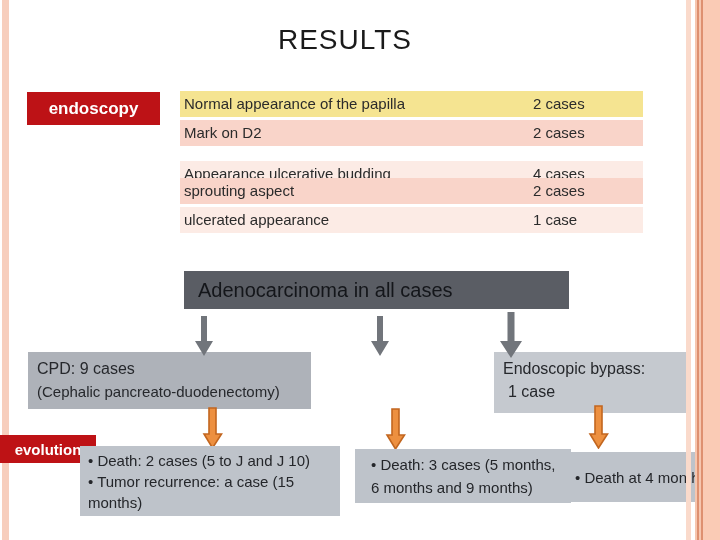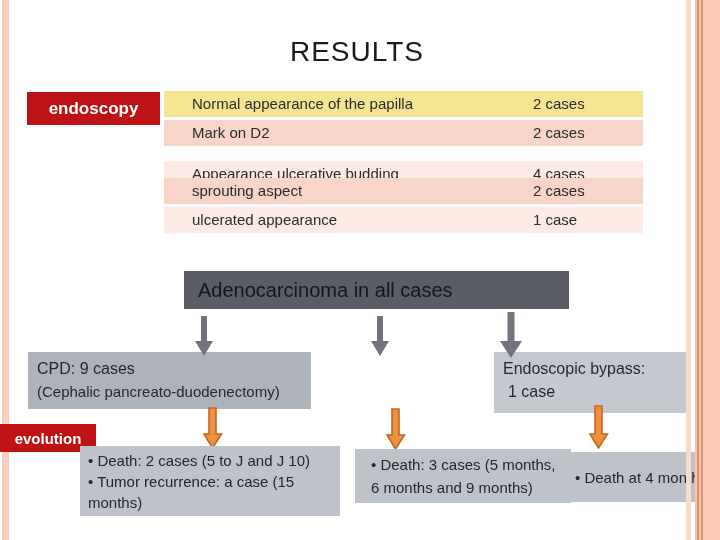--- a/index.html
+++ b/index.html
@@ -16,36 +16,36 @@
   .stripe-left{left:2px;width:7px;background:#F7CEBD;z-index:0;}
   .rs1{left:686px;width:5px;background:#FADACB;z-index:3;}
   .rs2{left:695px;width:8px;background:#F6C6AF;z-index:3;}
   .rs2a{left:697px;width:2px;background:#DE9070;z-index:4;}
   .rs2b{left:701px;width:2px;background:#DE9070;z-index:4;}
   .rs3{left:703px;width:17px;background:#FACBB5;z-index:3;}
 
   .title{
     position:absolute;left:0;top:24px;width:690px;
     text-align:center;font-size:28px;font-weight:400;
-    letter-spacing:1px;color:#1a1a1a;margin:12px;
+    letter-spacing:1px;color:#1a1a1a;margin:0;
   }
 
   .red-label{
     position:absolute;
     color:#fff;font-weight:bold;
     display:flex;align-items:center;justify-content:center;
     z-index:1;
   }
   .lbl-endoscopy{left:27px;top:92px;width:133px;height:33px;background:#BD1216;font-size:17px;}
   .lbl-histology{left:22px;top:271px;width:118px;height:32px;background:#CA1113;font-size:17px;}
-  .lbl-evolution{left:0px;top:424px;width:96px;height:28px;background:#BE1215;font-size:15px;}
+  .lbl-evolution{left:0px;top:435px;width:96px;height:28px;background:#BE1215;font-size:15px;}
 
   
   .t-row{position:absolute;height:26px;line-height:26px;font-size:15px;color:#2b2b2b;}
-  .t-find{left:164px;width:428px;padding-left:28px;box-sizing:border-box;}
+  .t-find{left:180px;width:428px;padding-left:4px;box-sizing:border-box;}
   .t-count{left:533px;width:110px;padding-left:0;box-sizing:border-box;}
   .bg-yellow{background:#F5E491;}
   .bg-salmon{background:#F9D4C9;}
   .bg-pale{background:#FCEBE5;}
   .row0{top:91px;} .row1{top:120px;} .row2{top:149px;margin-top:12px;} .row3{top:178px;} .row4{top:207px;}
 
   .adeno-box{
     position:absolute;left:184px;top:271px;width:385px;height:38px;
     background:#5A5D64;color:#14161a;
     font-size:20px;line-height:38px;padding-left:14px;box-sizing:border-box;

